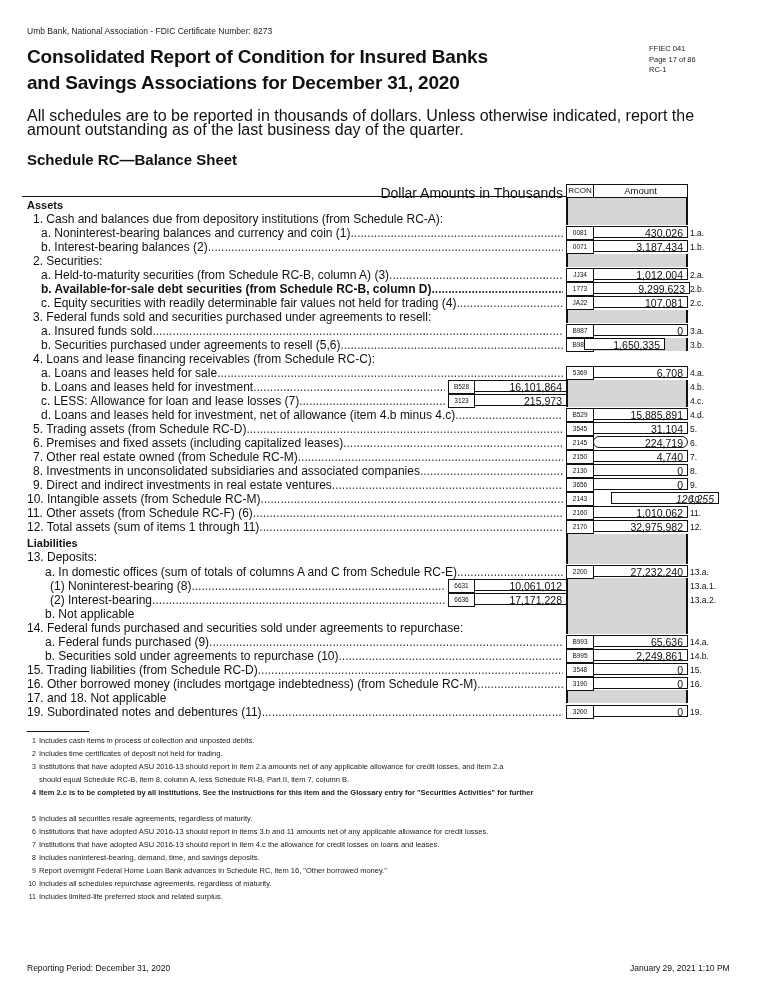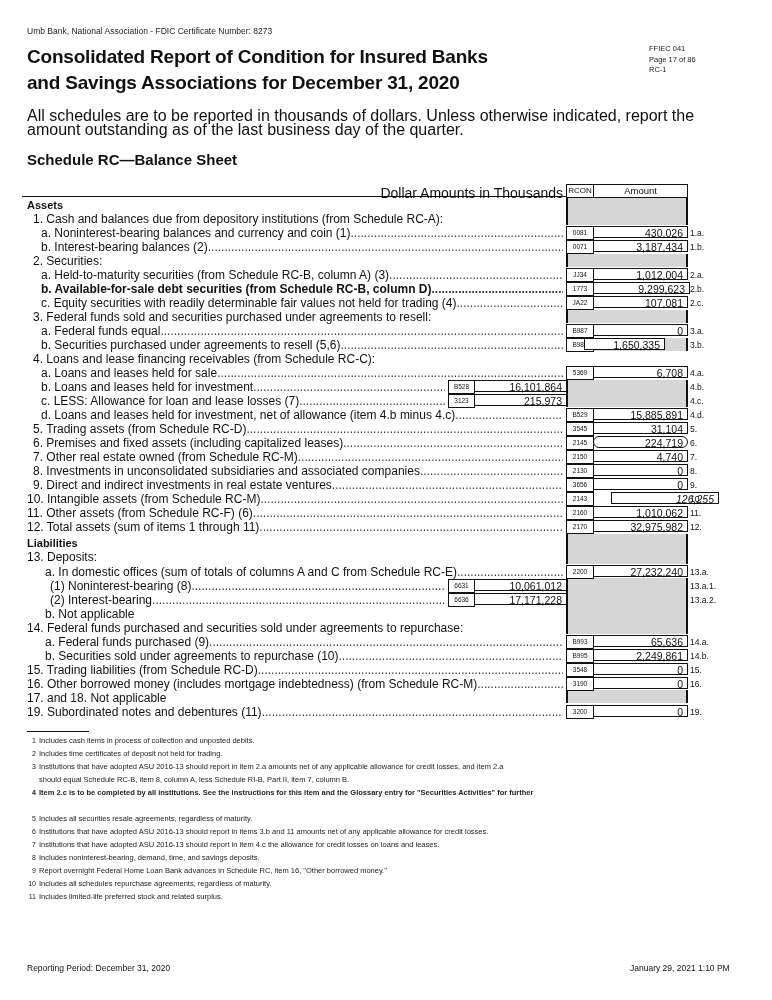--- a/index.html
+++ b/index.html
@@ -104,21 +104,21 @@
 <div class="row" style="top:296px;">
   <span class="lbl" style="left:41px; width:522px;"><span>c. Equity securities with readily determinable fair values not held for trading (4)</span><span class="dots">..................................................................................................................................</span></span>
   <span class="code" style="left:566px; width:26px;">JA22</span>
   <span class="amt" style="left:593px; width:95px;">107,081</span>
   <span class="itemref">2.c.</span>
 </div>
 <div class="row" style="top:310px;">
   <span class="lbl" style="left:33px;">3. Federal funds sold and securities purchased under agreements to resell:</span>
 </div>
 <div class="row" style="top:324px;">
-  <span class="lbl" style="left:41px; width:522px;"><span>a. Federal funds equal</span><span class="dots">..............................................................................................................................................................................................</span></span>
+  <span class="lbl" style="left:41px; width:522px;"><span>a. Insured funds sold</span><span class="dots">..............................................................................................................................................................................................</span></span>
   <span class="code" style="left:566px; width:26px;">B987</span>
   <span class="amt" style="left:593px; width:95px;">0</span>
   <span class="itemref">3.a.</span>
 </div>
 <div class="row" style="top:338px;">
   <span class="lbl" style="left:41px; width:522px;"><span>b. Securities purchased under agreements to resell (5,6)</span><span class="dots">..................................................................................................................................................</span></span>
   <span class="code" style="left:566px; width:26px;">B989</span>
   <span class="amt" style="left:584px; width:81px;">1,650,335</span>
   <span class="itemref">3.b.</span>
 </div>

